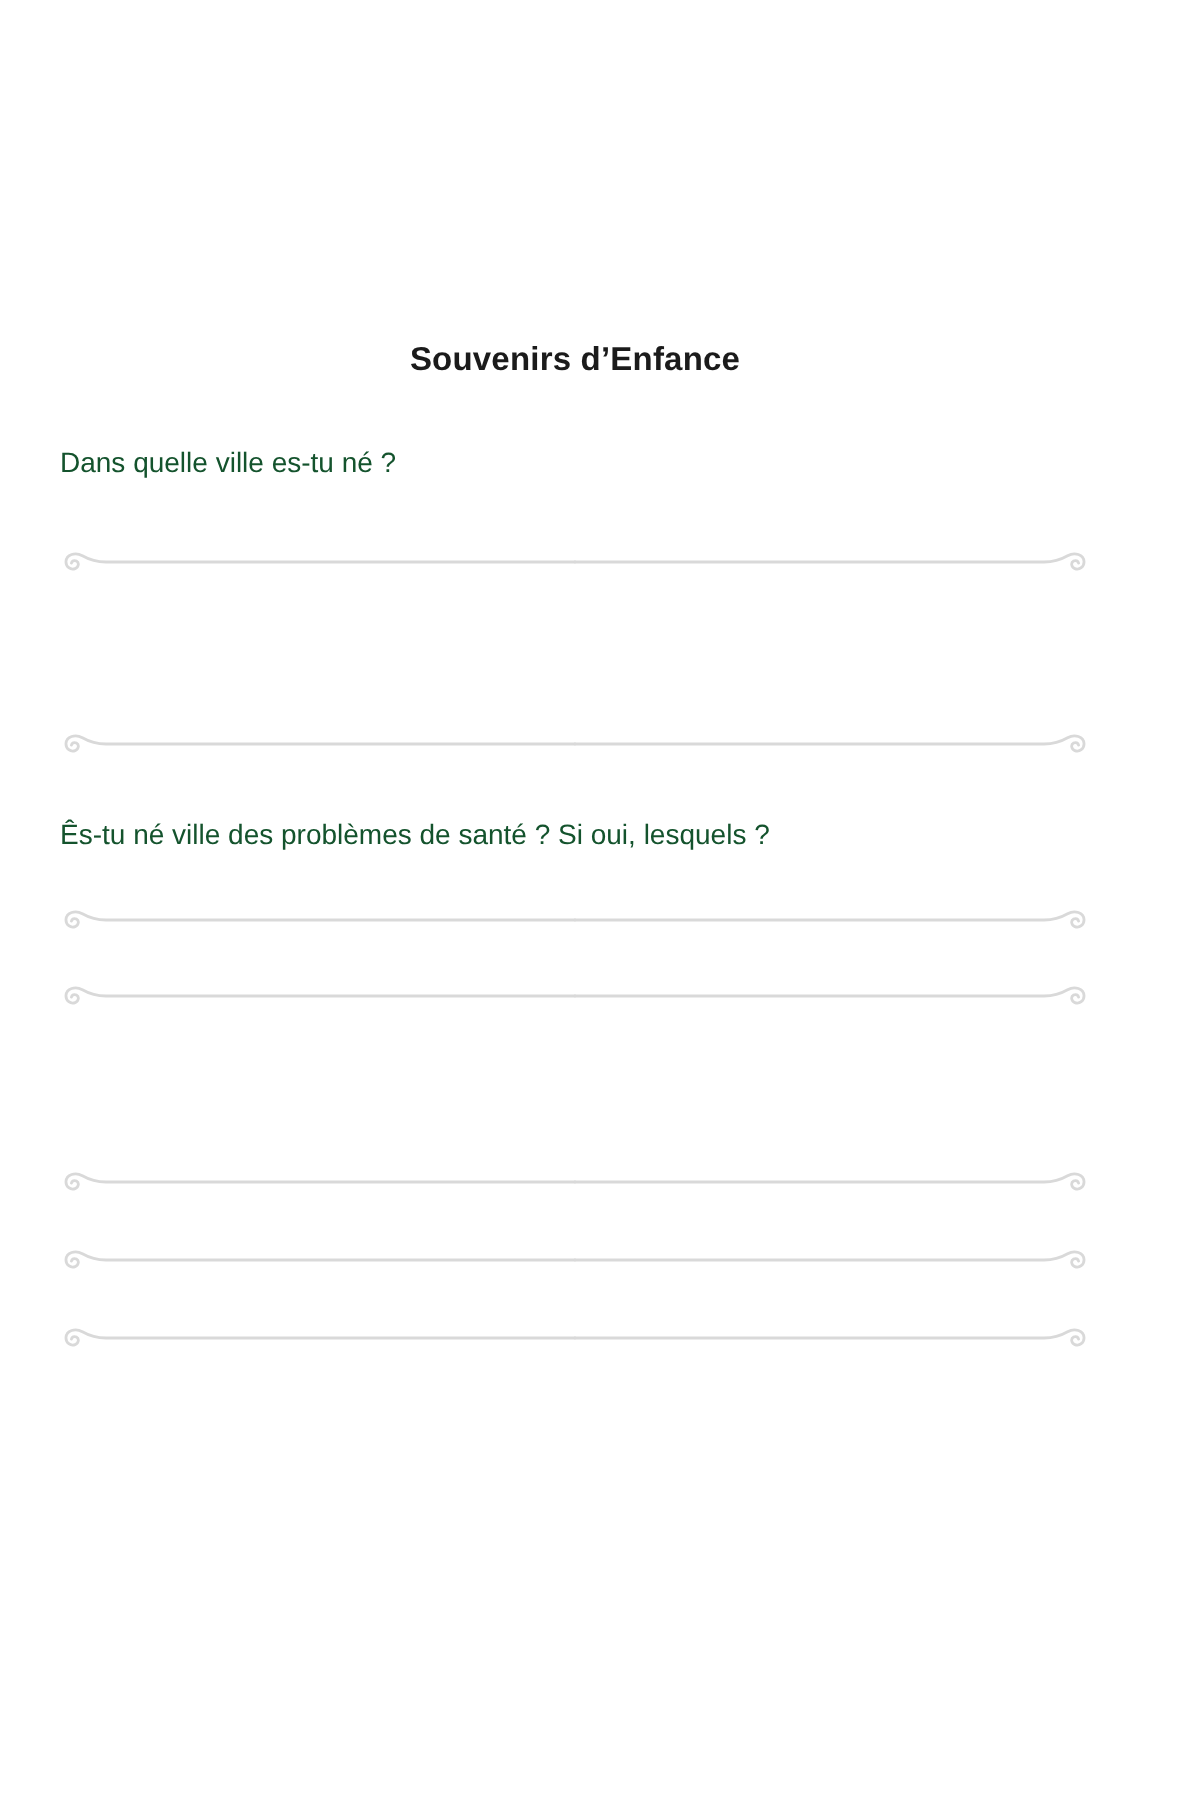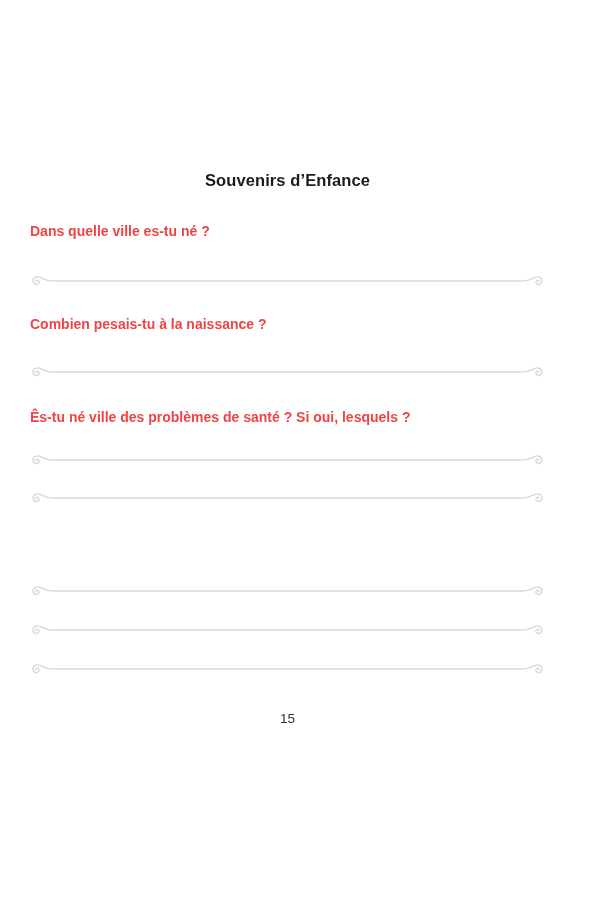--- a/index.html
+++ b/index.html
@@ -27,23 +27,23 @@
     text-align: center;
     font-size: 16.5px;
     font-weight: 700;
     line-height: 22px;
     color: #1b1b1b;
     letter-spacing: 0.1px;
   }
   .question {
     margin: 0;
     font-size: 14px;
-    font-weight: 700;
+    font-weight: 400;
     line-height: 20px;
-    color: #ef4444;
+    color: #14532d;
   }
   .answer-line {
     height: 16px;
   }
   .answer-line svg {
     display: block;
     width: 515px;
     height: 16px;
   }
   .flourish-stroke {
@@ -86,21 +86,20 @@
 
   <h1 class="content-el title">Souvenirs d’Enfance</h1>
 
   <p class="content-el question" style="top:221px">Dans quelle ville es-tu né ?</p>
   <div class="content-el answer-line" style="top:273px">
     <svg viewBox="0 0 515 16">
         <use href="#flourish-line"></use>
       </svg>
   </div>
 
-  <p class="content-el question" style="top:314px">Combien pesais-tu à la naissance ?</p>
   <div class="content-el answer-line" style="top:364px">
     <svg viewBox="0 0 515 16">
         <use href="#flourish-line"></use>
       </svg>
   </div>
 
   <p class="content-el question" style="top:407px">Ês-tu né ville des problèmes de santé ? Si oui, lesquels ?</p>
   <div class="content-el answer-line" style="top:452px">
     <svg viewBox="0 0 515 16">
         <use href="#flourish-line"></use>
@@ -121,15 +120,14 @@
     <svg viewBox="0 0 515 16">
         <use href="#flourish-line"></use>
       </svg>
   </div>
   <div class="content-el answer-line" style="top:661px">
     <svg viewBox="0 0 515 16">
         <use href="#flourish-line"></use>
       </svg>
   </div>
 
-  <p class="content-el page-number">15</p>
 
 </div>
 
 </body></html>

